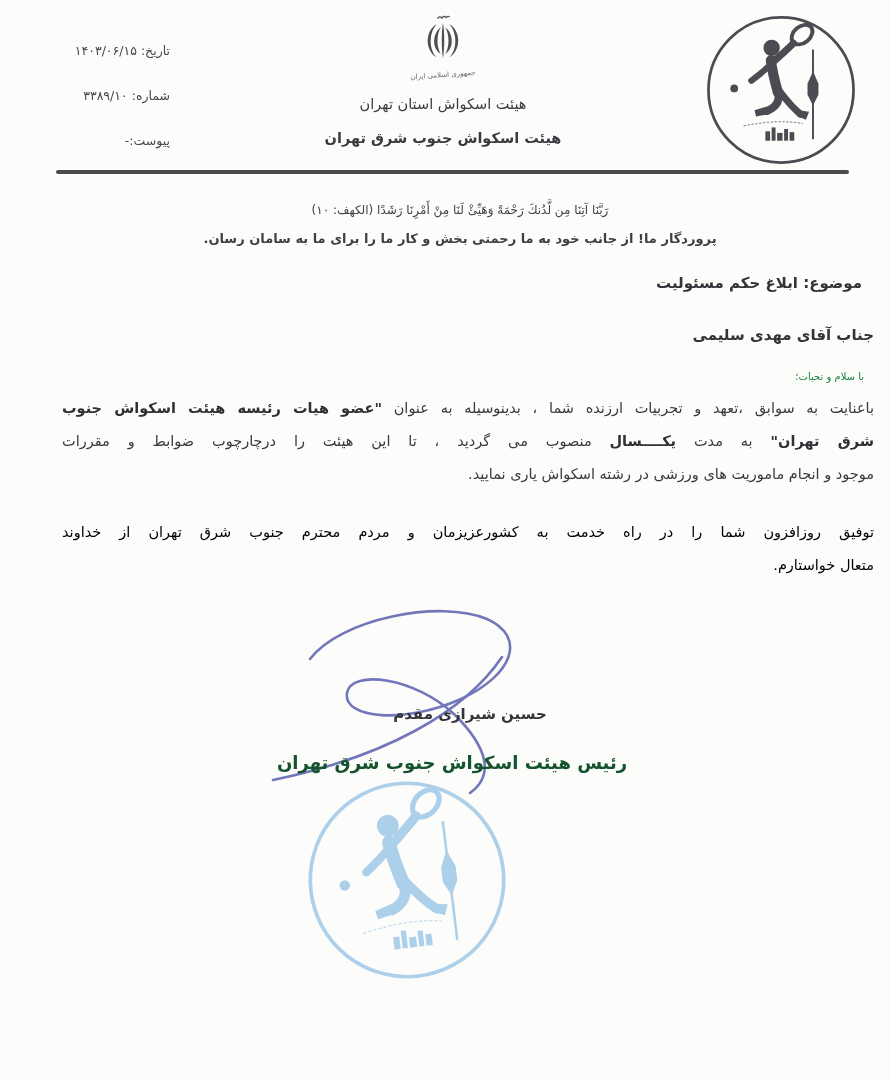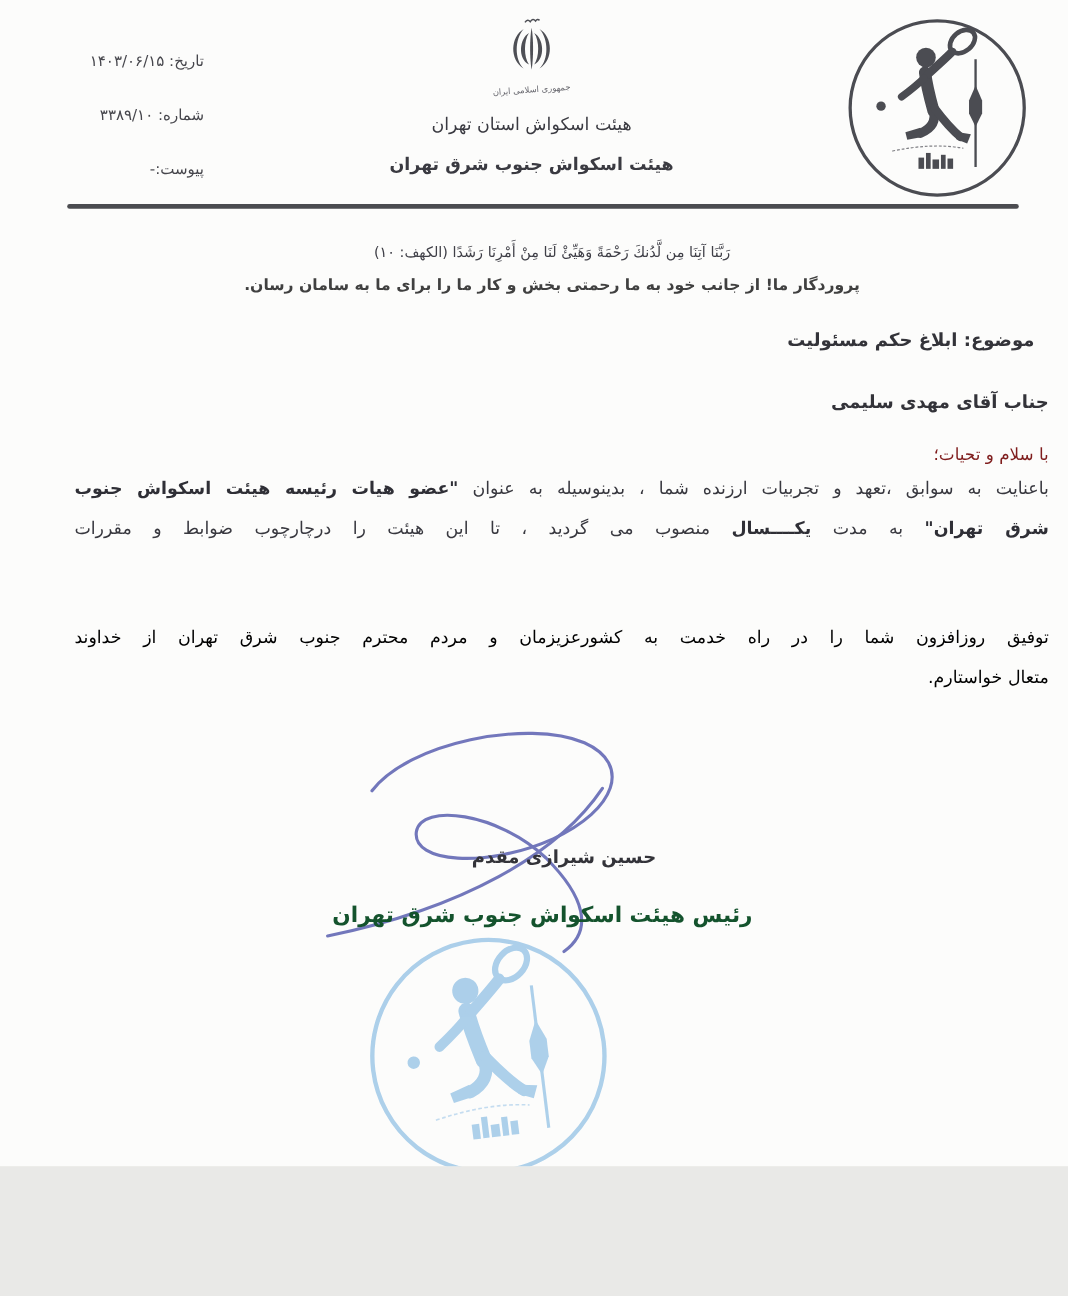--- a/index.html
+++ b/index.html
@@ -1,17 +1,17 @@
 <!DOCTYPE html>
 <html lang="fa"><head>
 <meta charset="utf-8">
 <style>
   html,body{margin:0;padding:0;background:#e9e9e7;}
   .paper{
-    position:relative;width:890px;height:972px;margin:0 auto;
+    position:relative;width:890px;height:1080px;margin:0 auto;
     background:#fcfcfb;overflow:hidden;
     font-family:"DejaVu Sans",sans-serif;color:#3d3d43;direction:rtl;
   }
   
   .meta{position:absolute;left:58px;top:42px;width:112px;text-align:right;direction:rtl;
         font-size:12.5px;color:#46464c;}
   .meta-row{margin-bottom:27px;white-space:nowrap;line-height:18px;}
   
   .center-head{position:absolute;left:303px;top:14px;width:280px;text-align:center;}
   .emblem{width:44px;height:56px;display:block;margin:0 auto;color:#4e4f55;}
@@ -22,21 +22,21 @@
   .logo-badge{position:absolute;left:703px;top:12px;width:156px;height:156px;color:#4b4c52;}
   
   .divider{position:absolute;left:56px;top:170px;width:793px;height:4px;background:#4b4c50;border-radius:2px;}
   
   .verse{position:absolute;left:150px;top:200px;width:620px;text-align:center;direction:rtl;}
   .verse-ar{font-size:12px;color:#3f3f47;line-height:20px;}
   .verse-fa{margin-top:9px;font-size:13px;font-weight:bold;color:#404040;line-height:20px;}
   
   .subject{position:absolute;right:28px;top:274px;font-size:15px;font-weight:bold;color:#333339;}
   .addressee{position:absolute;right:16px;top:326px;font-size:15px;font-weight:bold;color:#333339;}
-  .salutation{position:absolute;right:16px;top:371px;font-size:14px;color:#7f1d1d;}
+  .salutation{position:absolute;right:26px;top:371px;font-size:10px;color:#15803d;}
   .p1{position:absolute;right:16px;left:62px;top:392px;font-size:14.5px;color:#38383f;}
   .p2{position:absolute;right:16px;left:62px;top:516px;font-size:14.5px;color:#000000;}
   .pline{line-height:33px;text-align:justify;text-align-last:justify;}
   .pline.last{text-align:right;text-align-last:right;}
   .b{font-weight:bold;color:#2f2f36;}
   
   .signature-svg{position:absolute;left:265px;top:597px;width:305px;height:200px;color:#6b70b8;}
   .sig-name{position:absolute;left:290px;top:705px;width:360px;text-align:center;
             font-weight:bold;font-size:15px;color:#333339;}
   .sig-title{position:absolute;left:272px;top:752px;width:360px;text-align:center;
@@ -124,20 +124,21 @@
   <div class="addressee">جناب آقای مهدی سلیمی</div>
   <div class="salutation">با سلام و تحیات؛</div>
 
   <div class="p1">
     <div class="pline">
       <span>باعنایت به سوابق ،تعهد و تجربیات ارزنده شما ، بدینوسیله به عنوان </span><span class="b">"عضو هیات رئیسه هیئت اسکواش جنوب</span>
     </div>
     <div class="pline">
       <span class="b">شرق تهران"</span><span> به مدت </span><span class="b">یکــــسال</span><span> منصوب می گردید ، تا این هیئت را درچارچوب ضوابط و مقررات</span>
     </div>
+    <div class="pline last">موجود و انجام ماموریت های ورزشی در رشته اسکواش یاری نمایید.</div>
   </div>
 
   <div class="p2">
     <div class="pline">توفیق روزافزون شما را در راه خدمت به کشورعزیزمان و مردم محترم جنوب شرق تهران از خداوند</div>
     <div class="pline last">متعال خواستارم.</div>
   </div>
 
   <svg class="signature-svg" viewBox="0 0 305 200" xmlns="http://www.w3.org/2000/svg">
     <g fill="none" stroke="currentColor" stroke-width="2.6" stroke-linecap="round" opacity=".95">
       <path d="M45 62 C75 22 175 2 222 22 C262 40 248 78 196 102 C140 127 78 122 82 96

